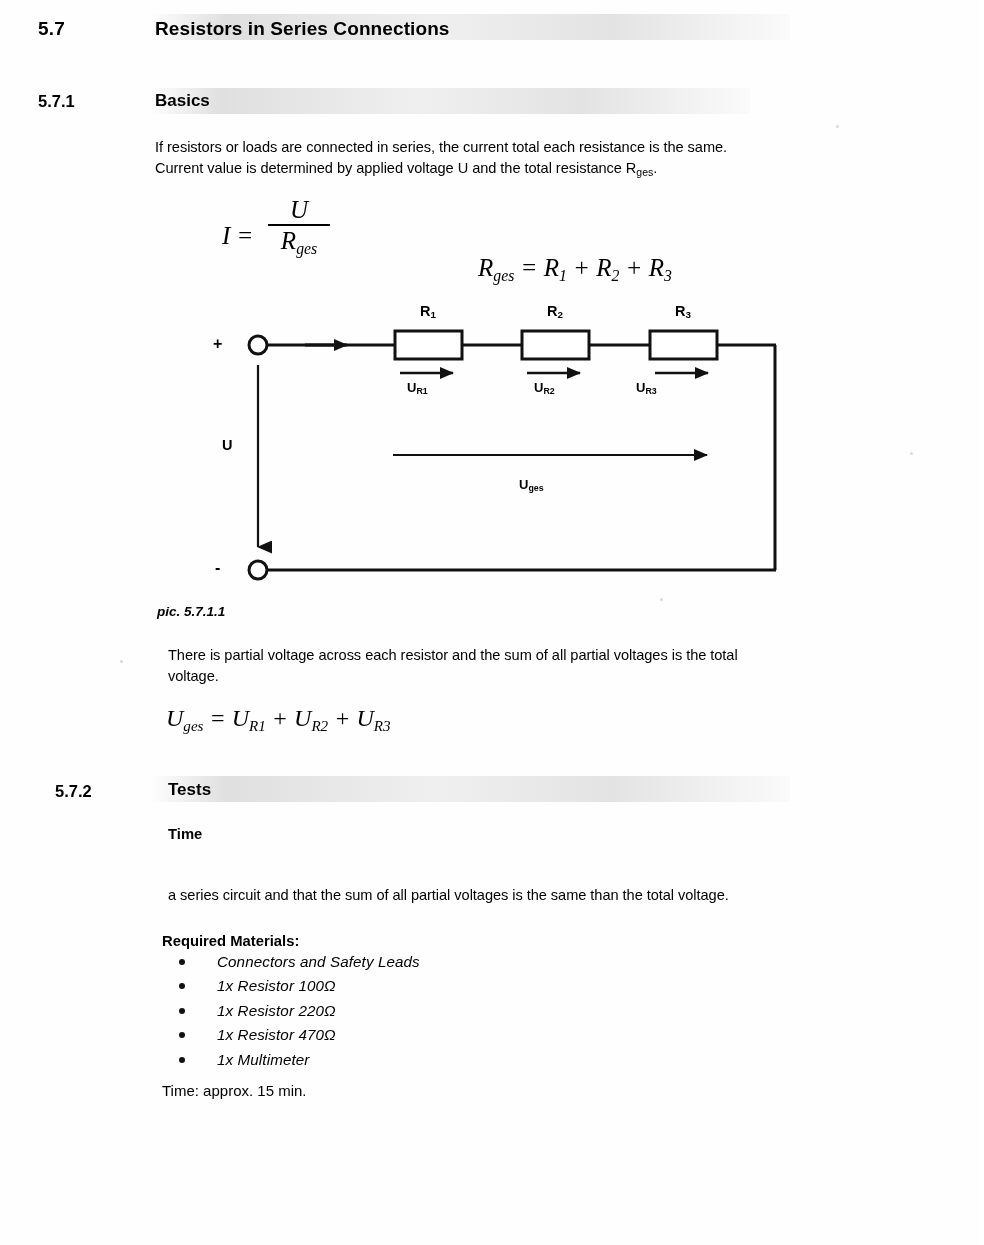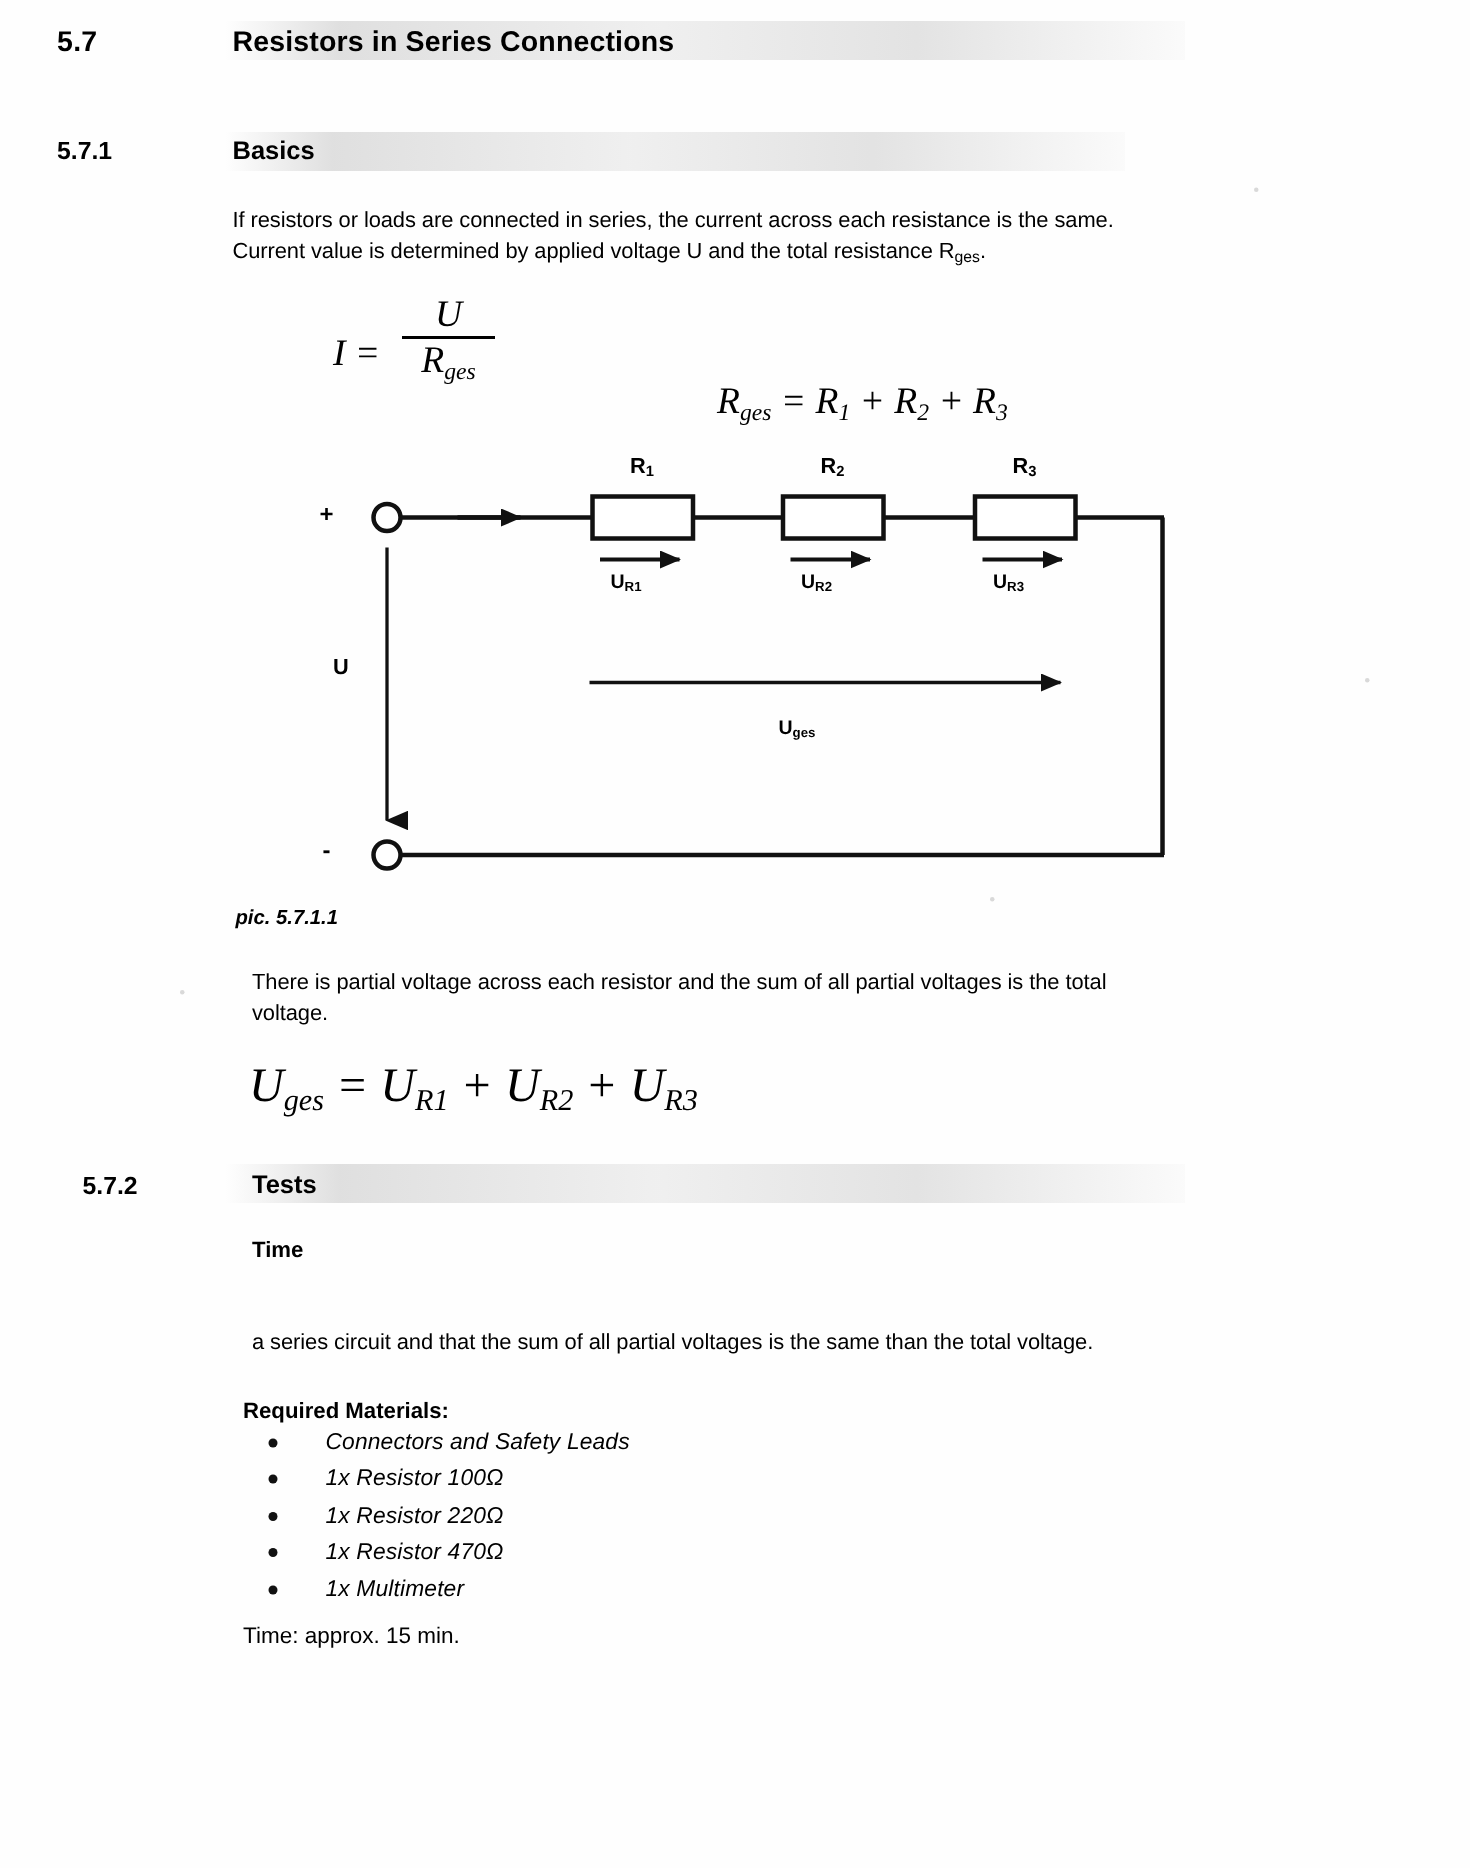--- a/index.html
+++ b/index.html
@@ -191,21 +191,21 @@
   <div class="speck" style="left:120px;top:660px;width:3px;height:3px;"></div>
   <div class="speck" style="left:660px;top:598px;width:3px;height:3px;"></div>
 
   <div class="h-num" style="left:38px;top:18px;">5.7</div>
   <div class="h-txt" style="left:155px;top:18px;">Resistors in Series Connections</div>
 
   <div class="h2-num" style="left:38px;top:92px;">5.7.1</div>
   <div class="h2-txt" style="left:155px;top:91px;">Basics</div>
 
   <div class="para" style="left:155px;top:137px;width:760px;">
-    <span>If resistors or loads are connected in series, the current across each resistance is the same.</span><br>
+    <span>If resistors or loads are connected in series, the current total each resistance is the same.</span><br>
     <span>Current value is determined by applied voltage U and the total resistance R</span><span class="sub">ges</span><span>.</span>
   </div>
 
   <div class="math" style="left:222px;top:222px;">I =</div>
   <div class="frac" style="left:268px;top:197px;min-width:62px;">
     <span class="num">U</span>
     <span class="bar"></span>
     <span class="den"><span>R</span><span class="msub">ges</span></span>
   </div>
 
@@ -267,33 +267,33 @@
     <div class="sign" style="left:20px;top:264px;">-</div>
 
     <div class="clabel" style="left:27px;top:142px;">U</div>
 
     <div class="clabel" style="left:225px;top:8px;"><span>R</span><span class="s">1</span></div>
     <div class="clabel" style="left:352px;top:8px;"><span>R</span><span class="s">2</span></div>
     <div class="clabel" style="left:480px;top:8px;"><span>R</span><span class="s">3</span></div>
 
     <div class="clabel small" style="left:212px;top:85px;"><span>U</span><span class="s">R1</span></div>
     <div class="clabel small" style="left:339px;top:85px;"><span>U</span><span class="s">R2</span></div>
-    <div class="clabel small" style="left:467px;top:85px;"><span>U</span><span class="s">R3</span></div>
+    <div class="clabel small" style="left:441px;top:85px;"><span>U</span><span class="s">R3</span></div>
 
     <div class="clabel small" style="left:324px;top:182px;"><span>U</span><span class="s">ges</span></div>
   </div>
 
   <div class="caption" style="left:157px;top:604px;">pic. 5.7.1.1</div>
 
   <div class="para" style="left:168px;top:645px;width:760px;">
     <span>There is partial voltage across each resistor and the sum of all partial voltages is the total</span><br>
     <span>voltage.</span>
   </div>
 
-  <div class="math" style="left:166px;top:705px;font-size:32px;">
+  <div class="math" style="left:166px;top:705px;font-size:24px;">
     <span>U</span><span class="msub">ges</span>
     <span>=</span>
     <span>U</span><span class="msub">R1</span>
     <span>+</span>
     <span>U</span><span class="msub">R2</span>
     <span>+</span>
     <span>U</span><span class="msub">R3</span>
   </div>
 
   <div class="h2-num" style="left:55px;top:782px;">5.7.2</div>

